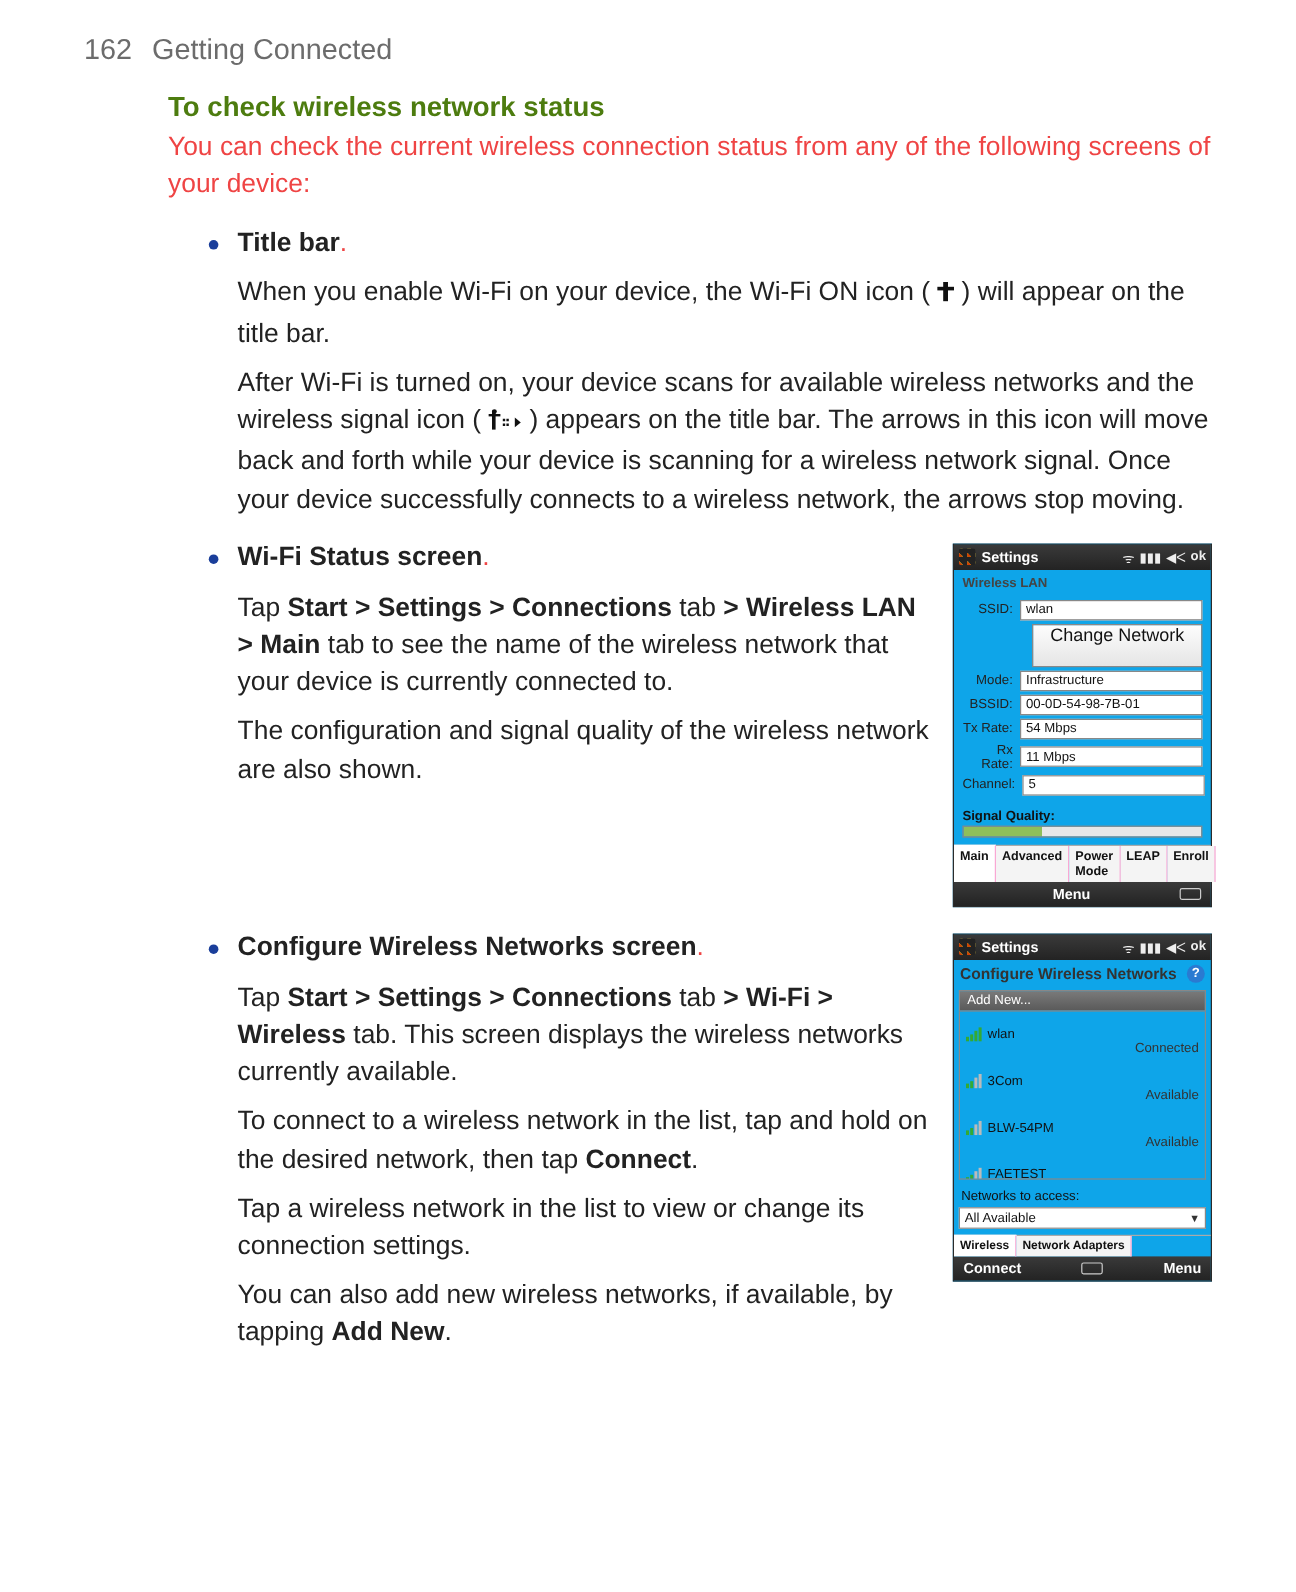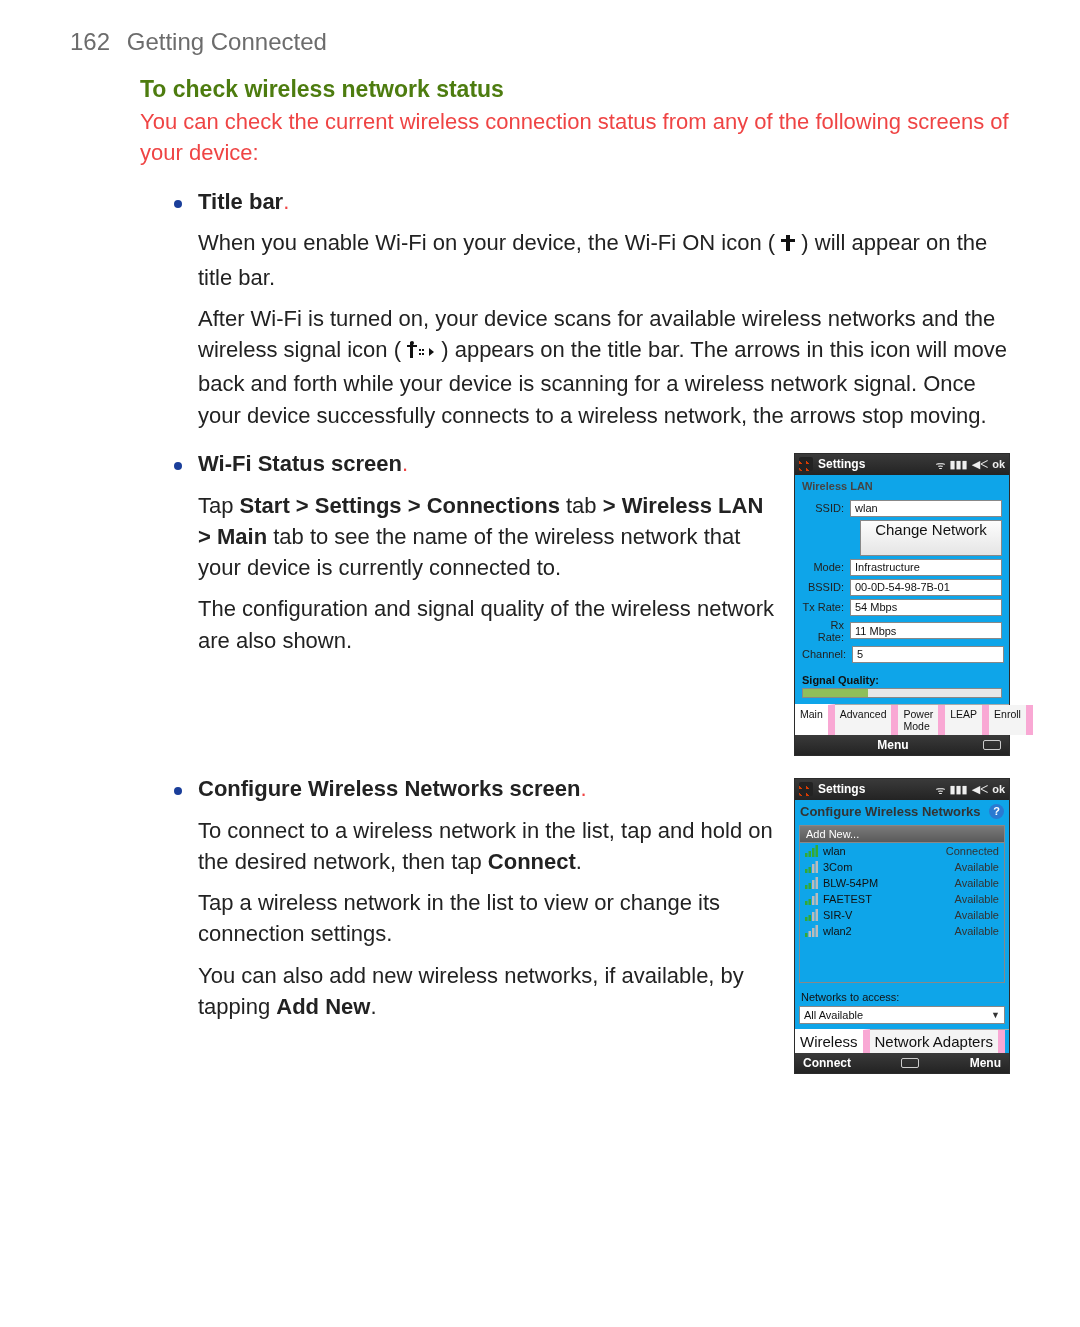--- a/index.html
+++ b/index.html
@@ -106,51 +106,51 @@
   }
   .sig-lab { padding: 4px 7px 2px 7px; font-weight:700; }
   .sig-bar {
     margin: 0 7px 6px 7px; height: 10px; border:1px solid #888;
     background: linear-gradient(90deg,#8fbf5a 0 33%, #e8e8e8 33% 100%);
   }
   .tabs {
     display:flex; border-top:1px solid #aaa; font-size:10.5px;
   }
   .tab {
-    padding: 3px 5px; border-right:7px solid #f9a8d4; background:#f4f4f4;
+    padding: 3px 5px; border-right:1px solid #f9a8d4; background:#f4f4f4;font-weight:bold;
   }
   .tab.active { background:#fff; border-top:1px solid #fff; margin-top:-1px;}
   .softbar {
     background: linear-gradient(#3a3a3a,#232323);
     color:#fff; display:flex; justify-content:space-between; align-items:center;
     padding: 3px 8px; font-size:12px; font-weight:700;
   }
   .kbd-icon { width:18px; height:10px; border:1px solid #ccc; border-radius:2px; }
   
   .group-head {
     background: linear-gradient(#7a7a7a,#5a5a5a); color:#fff;
     padding:2px 6px; font-size:11px; border:1px solid #888;
     margin:4px 4px 0 4px;
   }
   .net-list {
     border:1px solid #888; border-top:none; margin:0 4px 6px 4px; height:140px; overflow:hidden;
   }
   .net-row { display:flex; align-items:center; padding:2px 5px; font-size:11px;}
   .net-row .sig { width:14px; margin-right:4px; }
   .net-row .nm { flex:1; }
-  .net-row .st { color:#333; }
+  .net-row .st { color:#333;margin-top:23px; }
   .sig svg { display:block; }
   .lbl-small { padding: 2px 6px 2px 6px; font-size:11px; }
   .combo {
     margin: 1px 4px 5px 4px; border:1px solid #888; height:18px;
     display:flex; align-items:center; padding:0 4px;
     justify-content:space-between; font-size:11px; background:#fff;
   }
   .combo .tri { font-size:9px; color:#333;}
-  .tabs2 { display:flex; font-size:15px; border-top:1px solid #aaa;}
+  .tabs2 { display:flex; font-size:10px; border-top:1px solid #aaa;}
   .headrow { display:flex; align-items:center; padding:4px 5px 2px 5px;}
   .headrow .hr-t { flex:1; font-weight:700; color:#333; font-size:13px;}
   .help-ball { width:15px;height:15px;border-radius:50%;background:#2a7ad1;color:#fff;font-size:11px;font-weight:700;display:flex;align-items:center;justify-content:center;}
 </style>
 </head>
 <body>
 
 <div class="page">
 
   <div class="running-head">
@@ -265,20 +265,23 @@
           </div>
         </div>
       </div>
 
       <div class="bullet-row">
         <div class="dot"></div>
         <div class="bullet-body two-col">
           <div class="text-side">
             <span class="bullet-title">Configure Wireless Networks screen</span><span class="body-text">.</span>
             <div class="bullet-text">
+              <span>Tap </span><span class="bold">Start &gt; Settings &gt; Connections</span><span> tab </span><span class="bold">&gt; Wi-Fi &gt; Wireless</span><span> tab. This screen displays the wireless networks currently available.</span>
+            </div>
+            <div class="bullet-text">
               <span>To connect to a wireless network in the list, tap and hold on the desired network, then tap </span><span class="bold">Connect</span><span>.</span>
             </div>
             <div class="bullet-text">Tap a wireless network in the list to view or change its connection settings.</div>
             <div class="bullet-text">
               <span>You can also add new wireless networks, if available, by tapping </span><span class="bold">Add New</span><span>.</span>
             </div>
           </div>
 
           <div class="device">
             <div class="titlebar">

